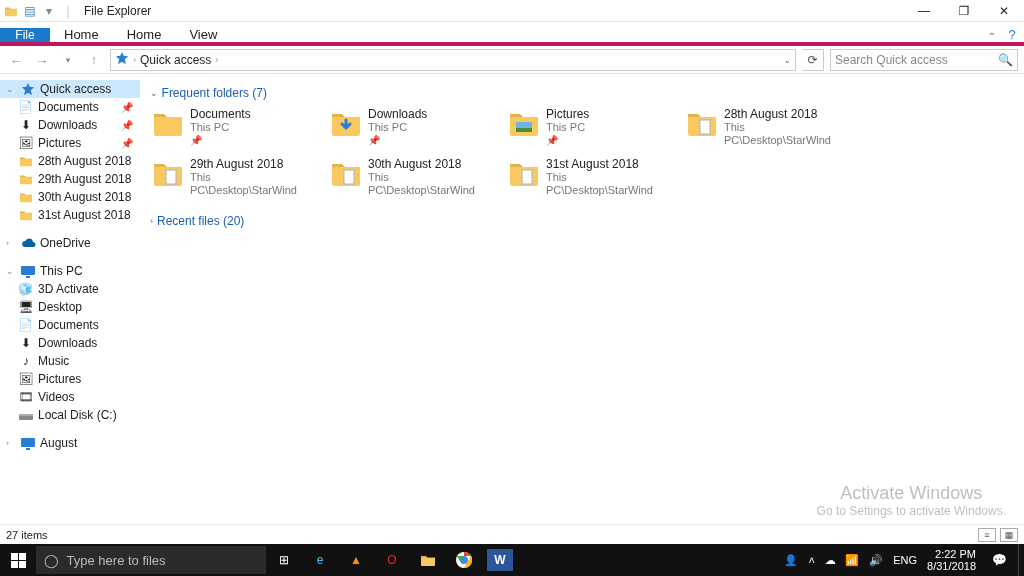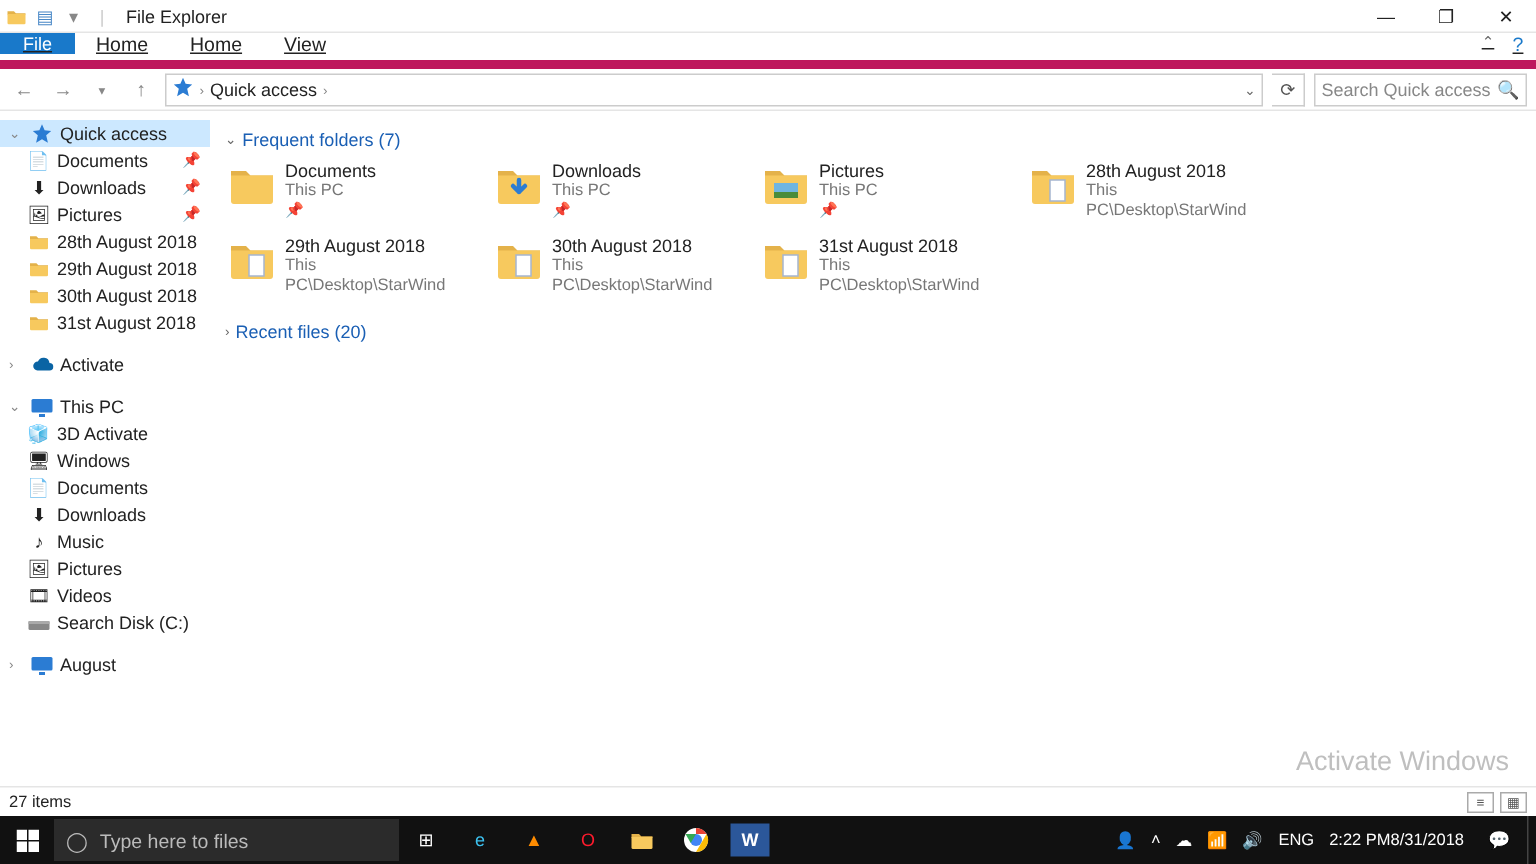--- a/index.html
+++ b/index.html
@@ -8,38 +8,38 @@
 
 .title-bar { height: 22px; display: flex; align-items: center; background: #fff; border-bottom: 1px solid #e5e5e5; }
 .title-bar .qat { display: flex; align-items: center; gap: 3px; padding-left: 3px; }
 .title-bar .qat .ico { width: 16px; height: 16px; display: flex; align-items: center; justify-content: center; }
 .title-bar .title { margin-left: 8px; font-size: 12px; }
 .title-bar .spacer { flex: 1; }
 .title-bar .win-controls { display: flex; }
 .title-bar .win-controls div { width: 40px; height: 22px; display: flex; align-items: center; justify-content: center; font-size: 12px; }
 
 
-.ribbon { height: 24px; display: flex; align-items: flex-start; border-bottom: 6px solid #be185d; text-decoration: underline; }
+.ribbon { height: 24px; display: flex; align-items: flex-end; border-bottom: 4px solid #be185d; }
 .ribbon .file-tab { background: #1979ca; color: #fff; width: 50px; display: flex; align-items: center; justify-content: center; font-size: 12px; }
 .ribbon .tab { padding: 0 14px; display: flex; align-items: center; font-size: 13px; }
 .ribbon .spacer { flex: 1; }
 .ribbon .help { width: 24px; display: flex; align-items: center; justify-content: center; color: #1979ca; font-size: 13px; }
 .ribbon .chev { width: 16px; display: flex; align-items: center; justify-content: center; color: #666; font-size: 10px; }
 
 
 .navbar { height: 28px; display: flex; align-items: center; gap: 6px; padding: 0 6px; border-bottom: 1px solid #e5e5e5; }
 .navbar .nbtn { width: 20px; height: 20px; display: flex; align-items: center; justify-content: center; color: #888; font-size: 13px; }
 .navbar .addr { flex: 1; height: 22px; border: 1px solid #ccc; display: flex; align-items: center; padding: 0 4px; gap: 4px; }
 .navbar .addr .star { color: #2b7cd3; }
 .navbar .addr .crumb { font-size: 12px; }
 .navbar .addr .sep { color: #888; font-size: 9px; }
 .navbar .addr .spacer { flex: 1; }
 .navbar .addr .drop { color: #666; font-size: 9px; }
 .navbar .refresh { width: 22px; height: 22px; border: 1px solid #ccc; border-left: none; display: flex; align-items: center; justify-content: center; color: #555; }
-.navbar .search { width: 142px; height: 22px; border: 1px solid #ccc; display: flex; align-items: center; padding: 0 4px; color: #888; justify-content: space-between; }
+.navbar .search { width: 188px; height: 22px; border: 1px solid #ccc; display: flex; align-items: center; padding: 0 4px; color: #888; justify-content: space-between; }
 .navbar .search span.mag { color: #555; }
 
 
 .main { display: flex; height: calc(576px - 22px - 24px - 28px - 20px - 32px); }
 .sidebar { width: 140px; padding: 6px 0; overflow: hidden; }
 .sidebar .node { display: flex; align-items: center; height: 18px; padding-left: 6px; gap: 4px; font-size: 12px; white-space: nowrap; }
 .sidebar .node.selected { background: #cce8ff; }
 .sidebar .node .exp { width: 10px; color: #888; font-size: 9px; }
 .sidebar .node .ic { width: 16px; display: flex; align-items: center; justify-content: center; }
 .sidebar .node.child { padding-left: 18px; }
@@ -72,21 +72,21 @@
 .watermark .l1 { font-size: 18px; font-weight: 400; }
 .watermark .l2 { font-size: 12px; }
 
 
 .taskbar { height: 32px; background: #111; color: #fff; display: flex; align-items: center; }
 .taskbar .start { width: 36px; height: 32px; display: flex; align-items: center; justify-content: center; }
 .taskbar .searchbox { width: 230px; height: 28px; background: #2b2b2b; display: flex; align-items: center; gap: 8px; padding: 0 8px; color: #bbb; font-size: 13px; border-radius: 0; }
 .taskbar .tbtn { width: 36px; height: 32px; display: flex; align-items: center; justify-content: center; }
 .taskbar .spacer { flex: 1; }
 .taskbar .tray { display: flex; align-items: center; gap: 10px; padding-right: 4px; font-size: 11px; }
-.taskbar .clock { display: flex; align-items: flex-end; line-height: 12px; font-size: 11px; padding: 0 6px; }
+.taskbar .clock { display: flex; flex-direction: column; align-items: flex-end; line-height: 12px; font-size: 11px; padding: 0 6px; }
 .taskbar .showdesk { width: 6px; height: 32px; border-left: 1px solid #444; }
 
 
 .ico-folder { fill: #f7c95e; }
 .ico-folder-tab { fill: #e4b24a; }
 </style>
 </head>
 <body>
 
 <svg width="0" height="0" style="position:absolute">
@@ -238,40 +238,40 @@
    </div>
       </div>
     <div class="gap"></div>
     <div class="node">
       <span class="exp">›</span>
       <span class="ic">
           <svg width="16" height="14" viewBox="0 0 16 14">
             <use href="#cloud-ico"></use>
           </svg>
         </span>
-      <span>Activate</span>
+      <span>OneDrive</span>
     </div>
     <div class="gap"></div>
     <div class="node">
       <span class="exp">⌄</span>
       <span class="ic">
           <svg width="16" height="14" viewBox="0 0 16 14">
             <use href="#monitor-ico"></use>
           </svg>
         </span>
       <span>This PC</span>
     </div>
     <div id="sb-thispc">
         <div class="node child">
      <span class="ic">🧊</span>
      <span>3D Activate</span>
    </div>
         <div class="node child">
      <span class="ic">🖥</span>
-     <span>Windows</span>
+     <span>Desktop</span>
    </div>
         <div class="node child">
      <span class="ic">📄</span>
      <span>Documents</span>
    </div>
         <div class="node child">
      <span class="ic">⬇</span>
      <span>Downloads</span>
    </div>
         <div class="node child">
@@ -285,21 +285,21 @@
         <div class="node child">
      <span class="ic">🎞</span>
      <span>Videos</span>
    </div>
         <div class="node child">
      <span class="ic">
             <svg width="16" height="14" viewBox="0 0 16 14">
               <use href="#drive-ico"></use>
             </svg>
           </span>
-     <span>Search Disk (C:)</span>
+     <span>Local Disk (C:)</span>
    </div>
       </div>
     <div class="gap"></div>
     <div class="node">
       <span class="exp">›</span>
       <span class="ic">
           <svg width="16" height="14" viewBox="0 0 16 14">
             <use href="#monitor-ico"></use>
           </svg>
         </span>
@@ -392,20 +392,21 @@
    </div>
       </div>
 
     <div class="group-header" style="margin-top:14px">
       <span class="caret">›</span>
       <span>Recent files (20)</span>
     </div>
 
     <div class="watermark">
       <div class="l1">Activate Windows</div>
+      <div class="l2">Go to Settings to activate Windows.</div>
     </div>
   </div>
 </div>
 
 <div class="statusbar">
   <span>27 items</span>
   <div class="views">
     <div>≡</div>
     <div>▦</div>
   </div>

